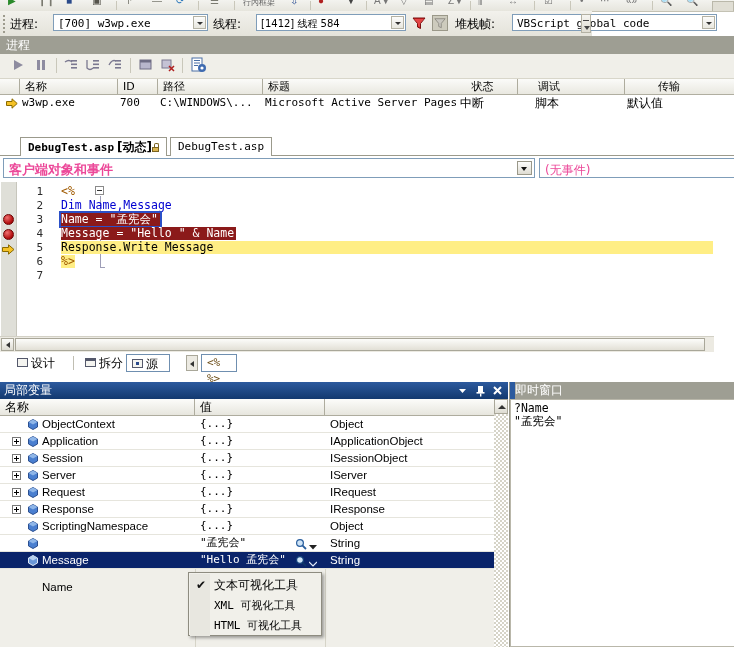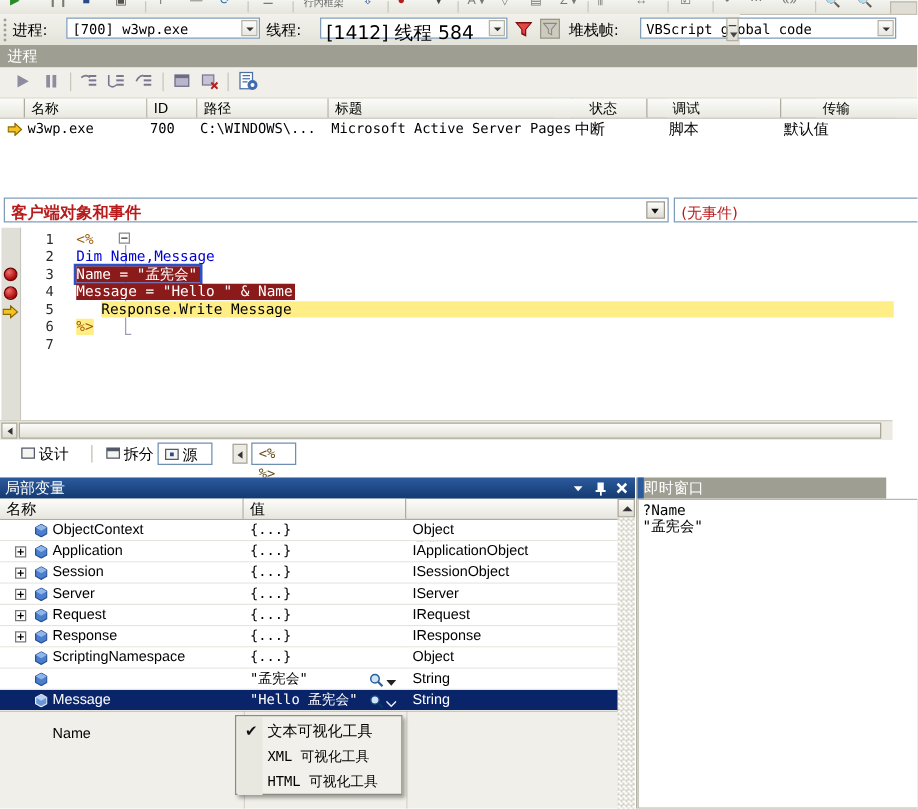--- a/index.html
+++ b/index.html
@@ -136,21 +136,21 @@
   .lockicon:after{content:"";position:absolute;left:2px;top:0;width:3px;height:4px;border:1px solid #7a6320;border-bottom:none;border-radius:2px 2px 0 0;}
 
   
   .edrop-row{position:absolute;left:0;top:156px;width:734px;height:24px;background:#ffffff;}
   .edrop{
     position:absolute;top:2px;height:20px;border:1px solid #7f9db9;background:#fff;
     box-sizing:border-box;
   }
   .edrop .t{
     position:absolute;left:5px;top:2px;font-size:13px;font-weight:bold;
-    font-family:"DejaVu Sans","Liberation Sans",sans-serif;color:#b91c1c;
+    font-family:"DejaVu Sans","Liberation Sans",sans-serif;color:#ec4899;
   }
   .edrop .t.norm{font-weight:normal;font-size:12px;top:3px;}
   .edrop .btn{
     position:absolute;right:2px;top:2px;width:15px;height:14px;
     background:linear-gradient(#fdfdfc,#dedcd2);border:1px solid #9a9889;
     box-sizing:border-box;
   }
   .edrop .btn:after{
     content:"";position:absolute;left:3px;top:5px;
     border-left:3.5px solid transparent;border-right:3.5px solid transparent;
@@ -277,21 +277,21 @@
   
   .magnif{position:absolute;top:3px;width:12px;height:12px;}
   .magdrop{position:absolute;top:5px;width:8px;height:6px;}
 
   
   .imm{
     position:absolute;left:509px;top:382px;width:225px;height:265px;background:#ffffff;
     border-left:1px solid #9b9a8c;box-sizing:border-box;
   }
   .imm-title{
-    position:absolute;left:0;top:0;width:199px;height:17px;background:#9e9e93;color:#fff;
+    position:absolute;left:0;top:0;width:225px;height:17px;background:#9e9e93;color:#fff;
     font-family:"DejaVu Sans","Liberation Sans",sans-serif;font-size:12px;line-height:17px;
     padding-left:5px;box-sizing:border-box;
   }
   .imm-body{position:absolute;left:0;top:17px;width:225px;height:248px;background:#fff;border:1px solid #b9b7aa;box-sizing:border-box;}
   .imm-line{
     position:absolute;left:3px;height:13px;line-height:13px;
     font-family:"DejaVu Sans Mono","Liberation Mono",monospace;font-size:11.5px;color:#000;
     white-space:pre;
   }
   .imm-tabstub{position:absolute;left:0;top:0;width:5px;height:17px;background:#2c5a9e;}
@@ -367,21 +367,21 @@
       </div>
 
     <span class="lbl" style="left:10px;">进程:</span>
     <div class="combo" style="left:53px;width:155px;">
       <span class="txt">[700] w3wp.exe</span>
       <span class="arrow"></span>
     </div>
 
     <span class="lbl" style="left:213px;">线程:</span>
     <div class="combo" style="left:256px;width:150px;">
-      <span class="txt" style="font-family:'DejaVu Sans','Liberation Sans',sans-serif;font-size:15px;">[1412] 线程 584</span>
+      <span class="txt" style="font-family:'DejaVu Sans','Liberation Sans',sans-serif;font-size:10px;">[1412] 线程 584</span>
       <span class="arrow"></span>
     </div>
 
     <div class="funnel" style="left:411px;">
       <svg width="14" height="14" viewBox="0 0 14 14">
         <path d="M1 2 L13 2 L8.5 7.5 L8.5 12.5 L5.5 11 L5.5 7.5 Z" fill="#d02020" stroke="#7a1010" stroke-width="1"></path>
         <path d="M2 3 L12 3 L8 7.5 L8 11 L6 10 L6 7.5 Z" fill="#f06060" opacity=".6"></path>
       </svg>
     </div>
     <div class="funnel pressed" style="left:432px;">
@@ -486,20 +486,29 @@
     <div class="pr-cell" style="left:120px;width:36px;">700</div>
     <div class="pr-cell" style="left:160px;width:100px;">C:\WINDOWS\...</div>
     <div class="pr-cell" style="left:265px;width:192px;">Microsoft Active Server Pages</div>
     <div class="pr-cell cn" style="left:460px;width:72px;">中断</div>
     <div class="pr-cell cn" style="left:535px;width:88px;">脚本</div>
     <div class="pr-cell cn" style="left:627px;width:88px;">默认值</div>
   </div>
   <div style="position:absolute;left:0;top:112px;width:734px;height:23px;background:#fff;"></div>
   <div style="position:absolute;left:0;top:133px;width:734px;height:3px;background:#ffffff;"></div>
 
+  <div class="tabstrip">
+    <div class="base"></div>
+    <div class="dtab active" style="left:20px;">
+      <span>DebugTest.asp</span><span class="cn" style="margin-left:3px;">[动态]</span><span class="lockicon"></span>
+    </div>
+    <div class="dtab" style="left:170px;">
+      <span>DebugTest.asp</span>
+    </div>
+  </div>
 
   <div class="edrop-row">
     <div class="edrop" style="left:3px;width:532px;">
       <span class="t">客户端对象和事件</span>
       <span class="btn"></span>
     </div>
     <div class="edrop" style="left:539px;width:215px;">
       <span class="t norm">(无事件)</span>
     </div>
   </div>
@@ -528,21 +537,21 @@
     <div class="foldcol">
       <div class="foldbox" style="top:4px;"></div>
       <div class="folddash" style="top:14px;height:72px;"></div>
       <div class="foldend" style="top:85px;"></div>
     </div>
 
     <div class="codeline cl-asp" style="top:3px;">&lt;%</div>
     <div class="codeline" style="top:17px;"><span class="cl-kw">Dim Name,Message</span></div>
     <div class="codeline cl-bg-red cl-sel-border" style="top:31px;padding-right:2px;">Name = "孟宪会"</div>
     <div class="codeline cl-bg-red" style="top:45px;padding-right:2px;">Message = "Hello " &amp; Name</div>
-    <div class="codeline cl-bg-yellow" style="top:59px;width:652px;margin-left:20px;">Response.Write Message</div>
+    <div class="codeline cl-bg-yellow" style="top:59px;width:652px;">Response.Write Message</div>
     <div class="codeline cl-asp cl-bg-yellow" style="top:73px;">%&gt;</div>
     <div class="codeline" style="top:87px;"></div>
   </div>
 
   <div class="ed-hscroll">
     <div class="hs-left"></div>
     <div class="hs-thumb"></div>
   </div>
 
   <div class="viewbar">

